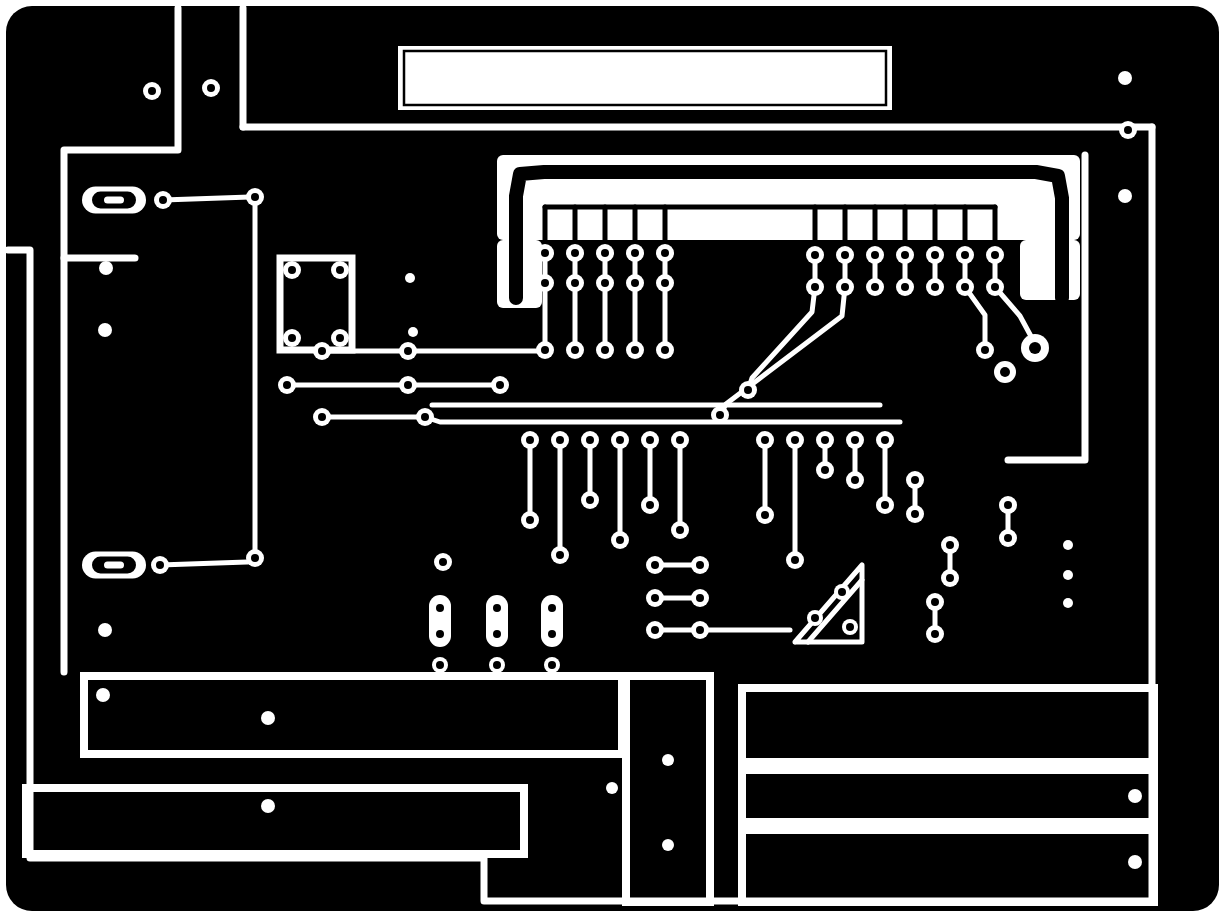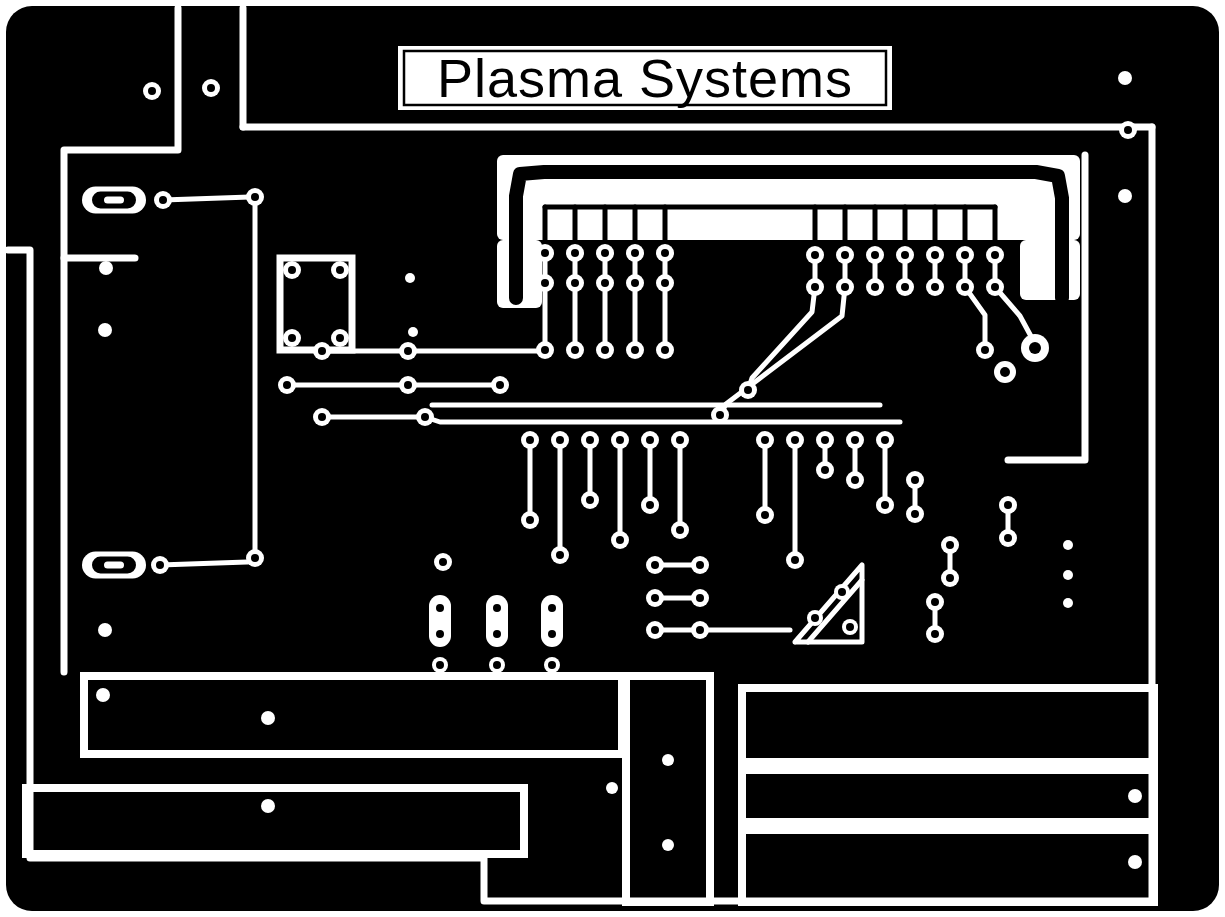--- a/index.html
+++ b/index.html
@@ -349,14 +349,13 @@
         <circle cx="1068" cy="545" r="5" fill="#ffffff"></circle>
         <circle cx="1068" cy="575" r="5" fill="#ffffff"></circle>
         <circle cx="1068" cy="603" r="5" fill="#ffffff"></circle>
         <circle cx="1135" cy="796" r="7" fill="#ffffff"></circle>
         <circle cx="1135" cy="862" r="7" fill="#ffffff"></circle>
         <circle cx="668" cy="760" r="6" fill="#ffffff"></circle>
         <circle cx="668" cy="845" r="6" fill="#ffffff"></circle>
         <circle cx="612" cy="788" r="6" fill="#ffffff"></circle>
       </g>
     </svg>
-  <div class="board-title">Plasma Systems</div>
 </div>
 
 </body></html>

